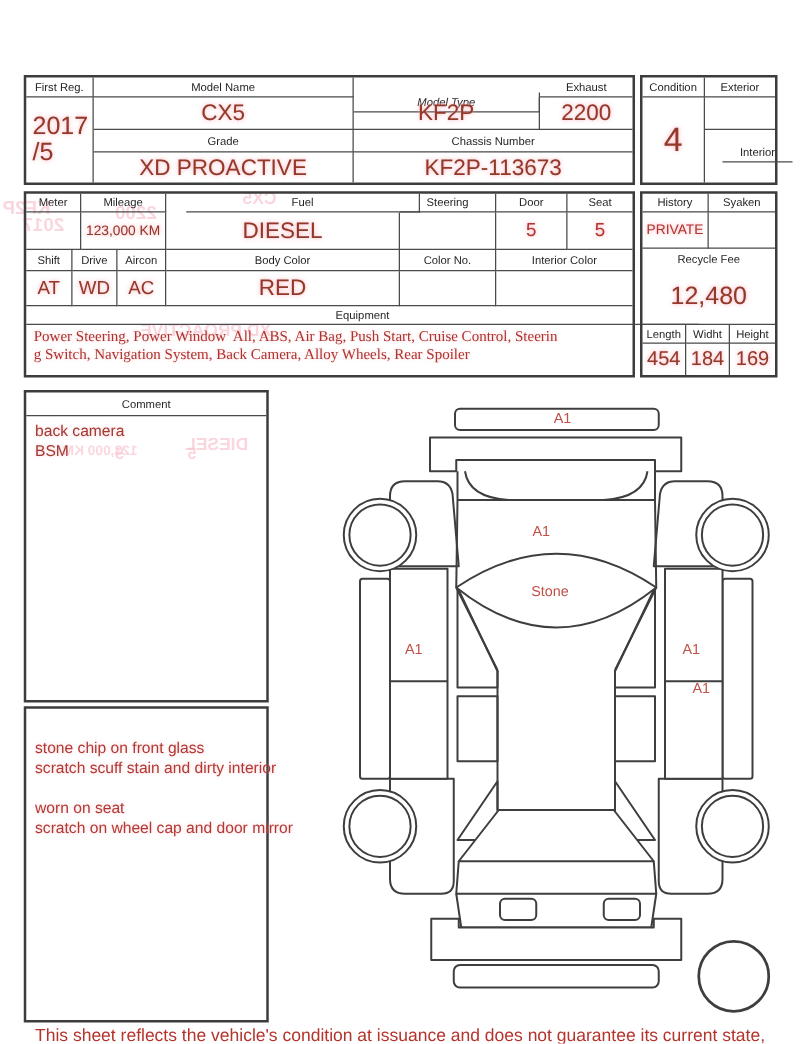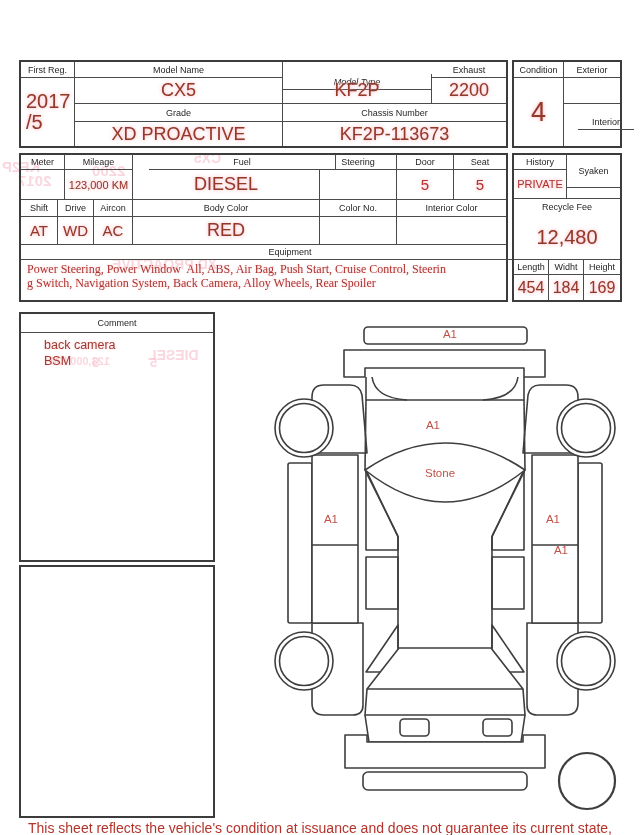--- a/index.html
+++ b/index.html
@@ -19,21 +19,21 @@
   .sz20{font-size:20px;} .sz18{font-size:18px;} .sz16{font-size:16px;}
   .sz15{font-size:15px;} .sz11{font-size:11px;} .sz27{font-size:27px;}
   .firstreg{flex-direction:column;align-items:flex-start;justify-content:center;
             padding-left:5px;line-height:21px;}
   .equip{align-items:flex-start;justify-content:flex-start;padding:2px 6px;flex-direction:column;
          font-size:12px;line-height:14px;color:#ad332d;
          text-shadow:0 0 3px rgba(249,166,180,.55);}
   .equip div{white-space:pre;}
   .panel-hd{position:absolute;left:0;top:0;right:0;height:18px;border-bottom:1px solid #4a4a4a;
             display:flex;align-items:center;justify-content:center;font-size:9px;}
-  .panel-body{position:absolute;left:0;top:18px;right:0;bottom:0;padding:5px 23px;
+  .panel-body{position:absolute;left:0;top:18px;right:0;bottom:0;padding:5px 7px;
               font-size:12.5px;line-height:16px;}
   .comment-body{color:#a03931;text-shadow:0 0 3px rgba(249,166,180,.6);}
   .note-body{color:#b23932;text-shadow:0 0 3px rgba(249,166,180,.5);}
   .panel-body div{white-space:pre;min-height:16px;}
   .disclaimer{left:0;top:820px;width:640px;text-align:center;font-size:14px;color:#b4332b;}
   .ghost{position:absolute;transform:scaleX(-1);color:#f7bdc9;opacity:.6;filter:blur(.4px);
          font-weight:bold;white-space:pre;pointer-events:none;}
   svg text{font-family:"Liberation Sans",sans-serif;font-size:11.5px;fill:#c05149;}
   .car{stroke:#3e3e3e;stroke-width:1.6;fill:#fff;stroke-linejoin:round;}
   .carline{stroke:#3e3e3e;stroke-width:1.6;fill:none;stroke-linejoin:round;}
@@ -111,41 +111,48 @@
     <div class="cell hd bb" style="left:0;top:90px;width:538px;height:15px;">Equipment</div>
     <div class="cell equip" style="left:0;top:105px;width:485px;height:40px;font-family:Liberation Serif, serif;">
       <div>Power Steering, Power Window  All, ABS, Air Bag, Push Start, Cruise Control, Steerin</div>
       <div>g Switch, Navigation System, Back Camera, Alloy Wheels, Rear Spoiler</div>
     </div>
   </div>
 
   <div class="abs box" style="left:512px;top:153px;width:110px;height:149px;">
     <div class="cell hd br bb" style="left:0;top:0;width:53px;height:15px;">History</div>
     <div class="cell val bright sz11 br bb" style="left:0;top:15px;width:53px;height:29px;">PRIVATE</div>
-    <div class="cell hd bb" style="left:53px;top:0;width:53px;height:33px;">Syaken</div>
+    <div class="cell hd bb" style="left:53px;top:0;width:53px;height:15px;">Syaken</div>
     <div class="cell val sz11 bb" style="left:53px;top:15px;width:53px;height:29px;"></div>
     <div class="cell hd" style="left:0;top:44px;width:106px;height:16px;">Recycle Fee</div>
     <div class="cell val sz20 bb" style="left:0;top:60px;width:106px;height:45px;">12,480</div>
     <div class="cell hd br bb" style="left:0;top:105px;width:35px;height:15px;">Length</div>
     <div class="cell val sz16 br" style="left:0;top:120px;width:35px;height:25px;">454</div>
     <div class="cell hd br bb" style="left:35px;top:105px;width:35px;height:15px;">Widht</div>
     <div class="cell val sz16 br" style="left:35px;top:120px;width:35px;height:25px;">184</div>
     <div class="cell hd bb" style="left:70px;top:105px;width:36px;height:15px;">Height</div>
     <div class="cell val sz16" style="left:70px;top:120px;width:36px;height:25px;">169</div>
   </div>
 
   <div class="abs box" style="left:19px;top:312px;width:196px;height:250px;">
     <div class="panel-hd">Comment</div>
     <div class="panel-body comment-body">
       <div>back camera</div>
       <div>BSM</div>
     </div>
   </div>
 
   <div class="abs box" style="left:19px;top:565px;width:196px;height:253px;">
+    <div class="panel-body note-body">
+      <div>stone chip on front glass</div>
+      <div>scratch scuff stain and dirty interior</div>
+      <div></div>
+      <div>worn on seat</div>
+      <div>scratch on wheel cap and door mirror</div>
+    </div>
   </div>
 
   <div class="abs" style="left:266px;top:316px;width:372px;height:505px;">
     <svg width="372" height="505" viewBox="0 0 372 505">
 
       <rect class="car" x="22" y="147" width="24" height="160" rx="2"></rect>
       <rect class="car" x="312" y="147" width="24" height="160" rx="2"></rect>
 
       <path class="car" d="M46,137 V81 Q46,69 58,69 H84 Q94,69 96,79 L101,137 Z"></path>
       <path class="car" d="M312,137 V81 Q312,69 300,69 H274 Q264,69 262,79 L257,137 Z"></path>

